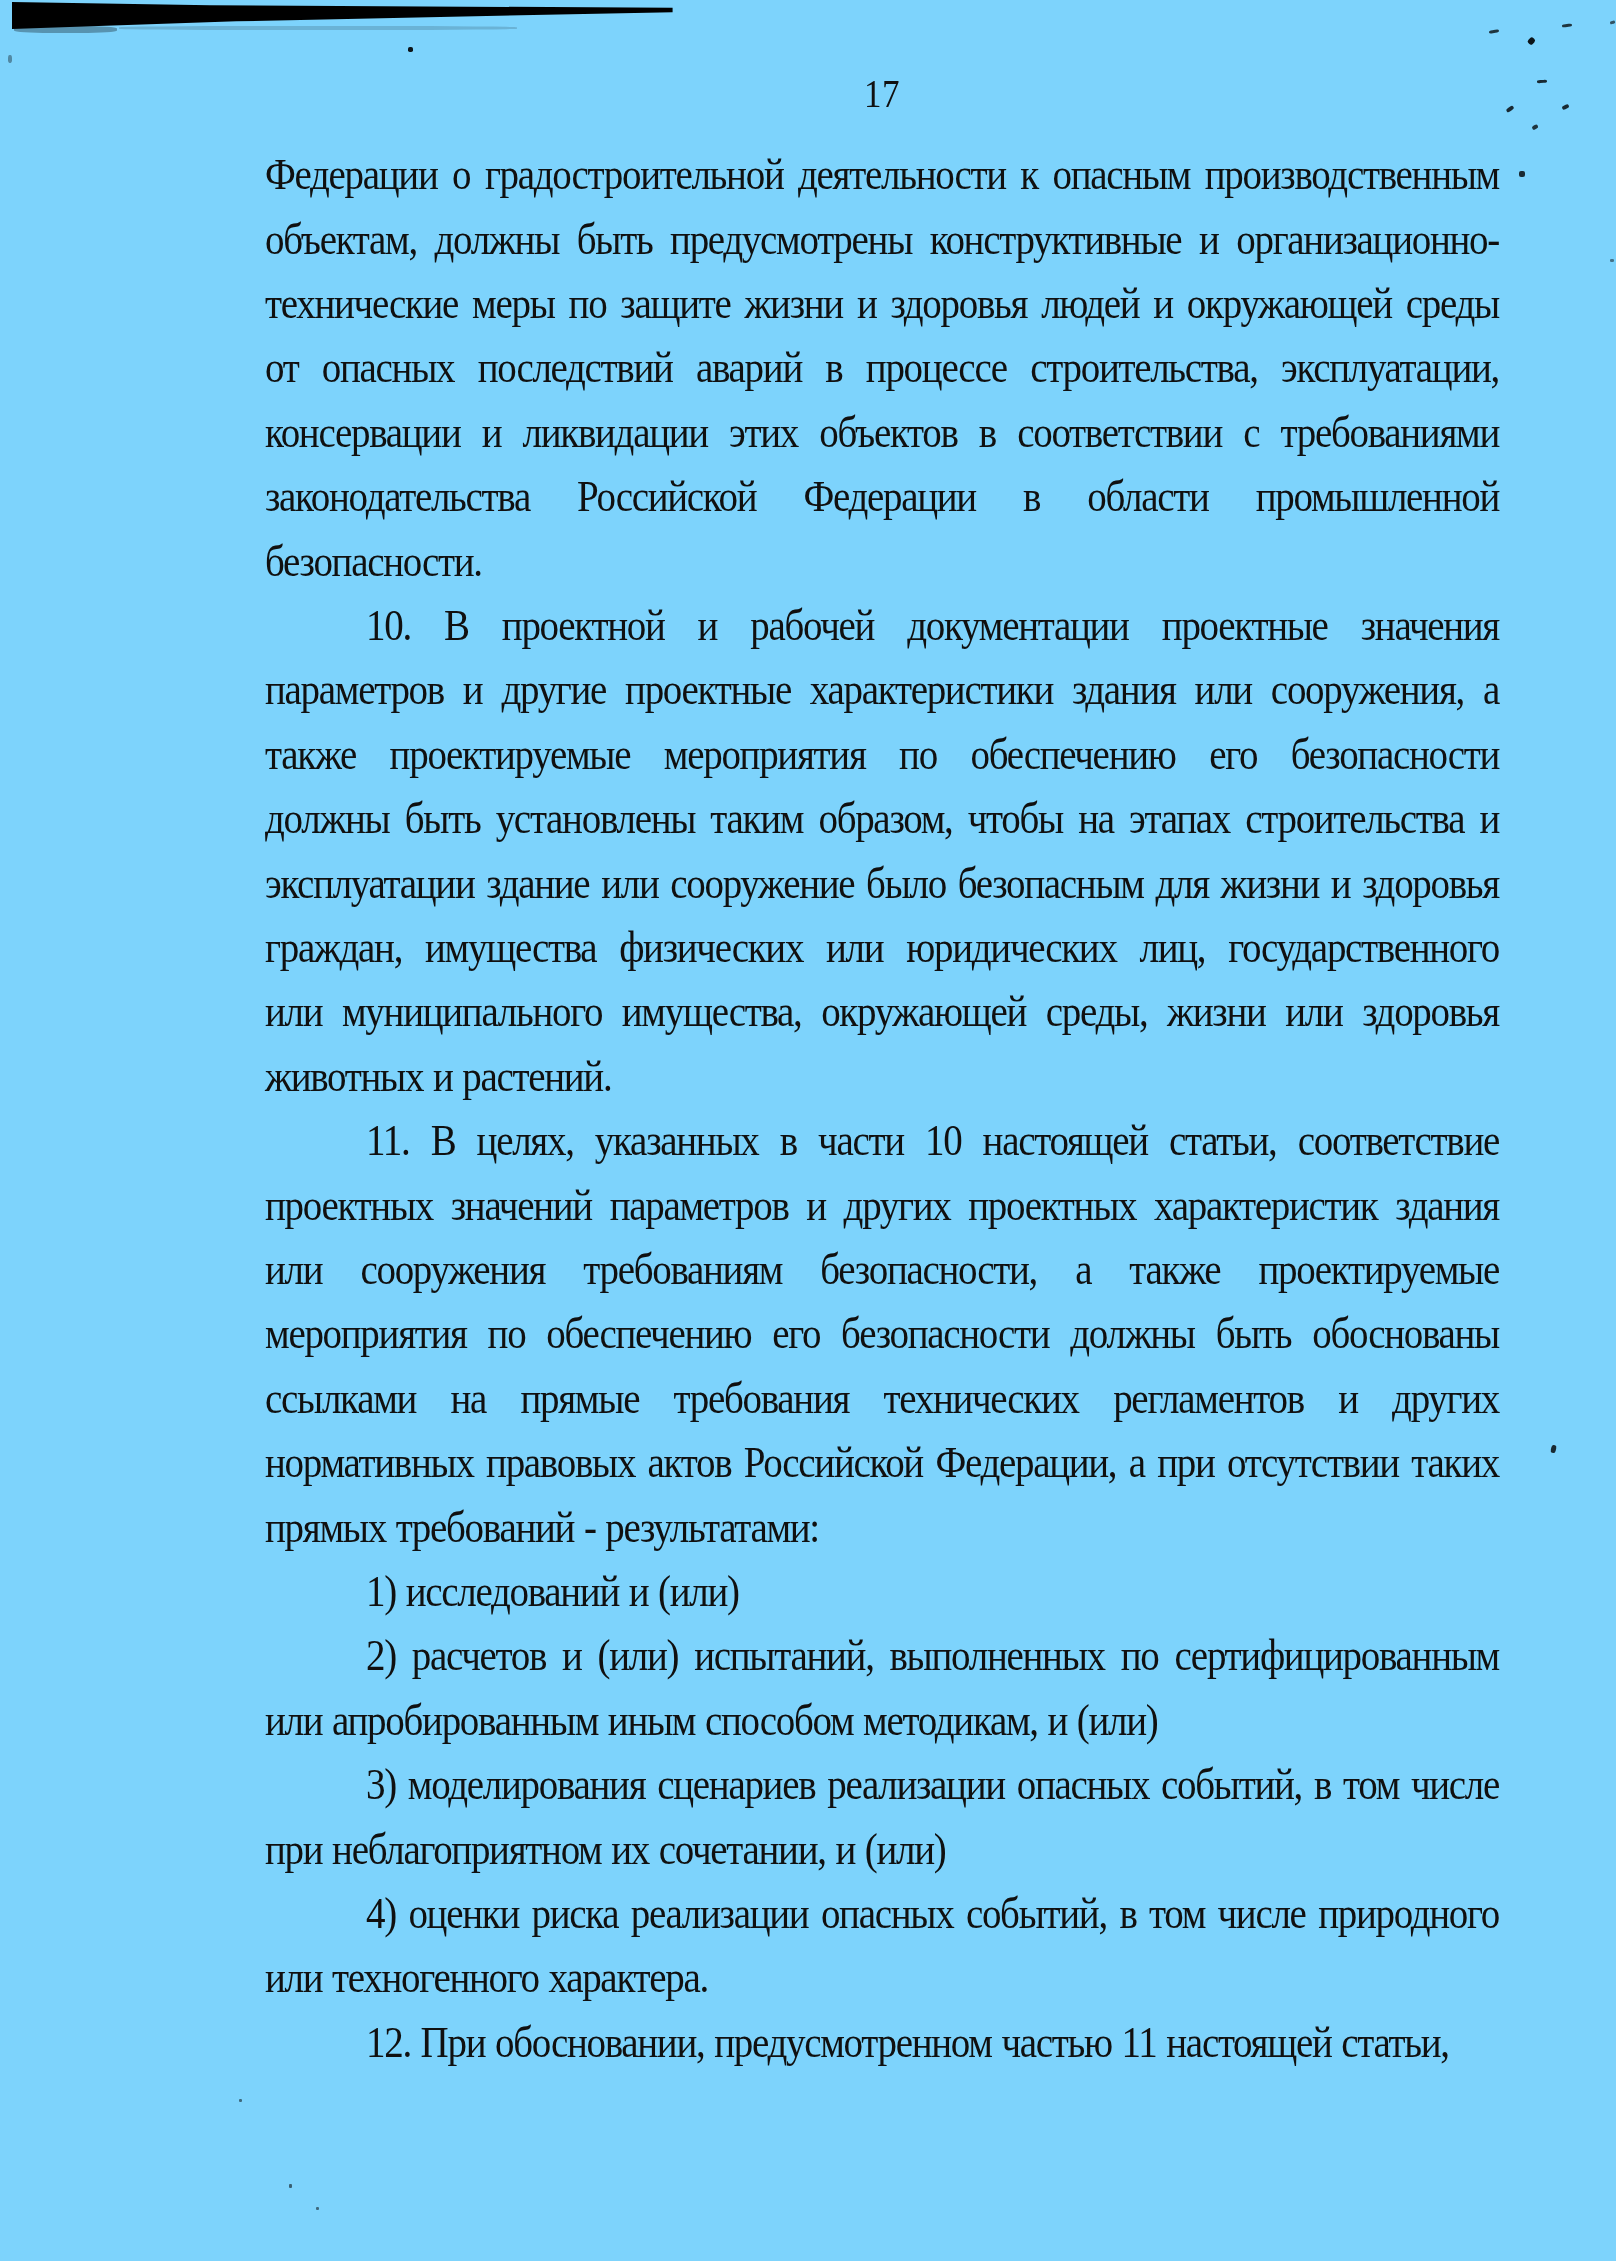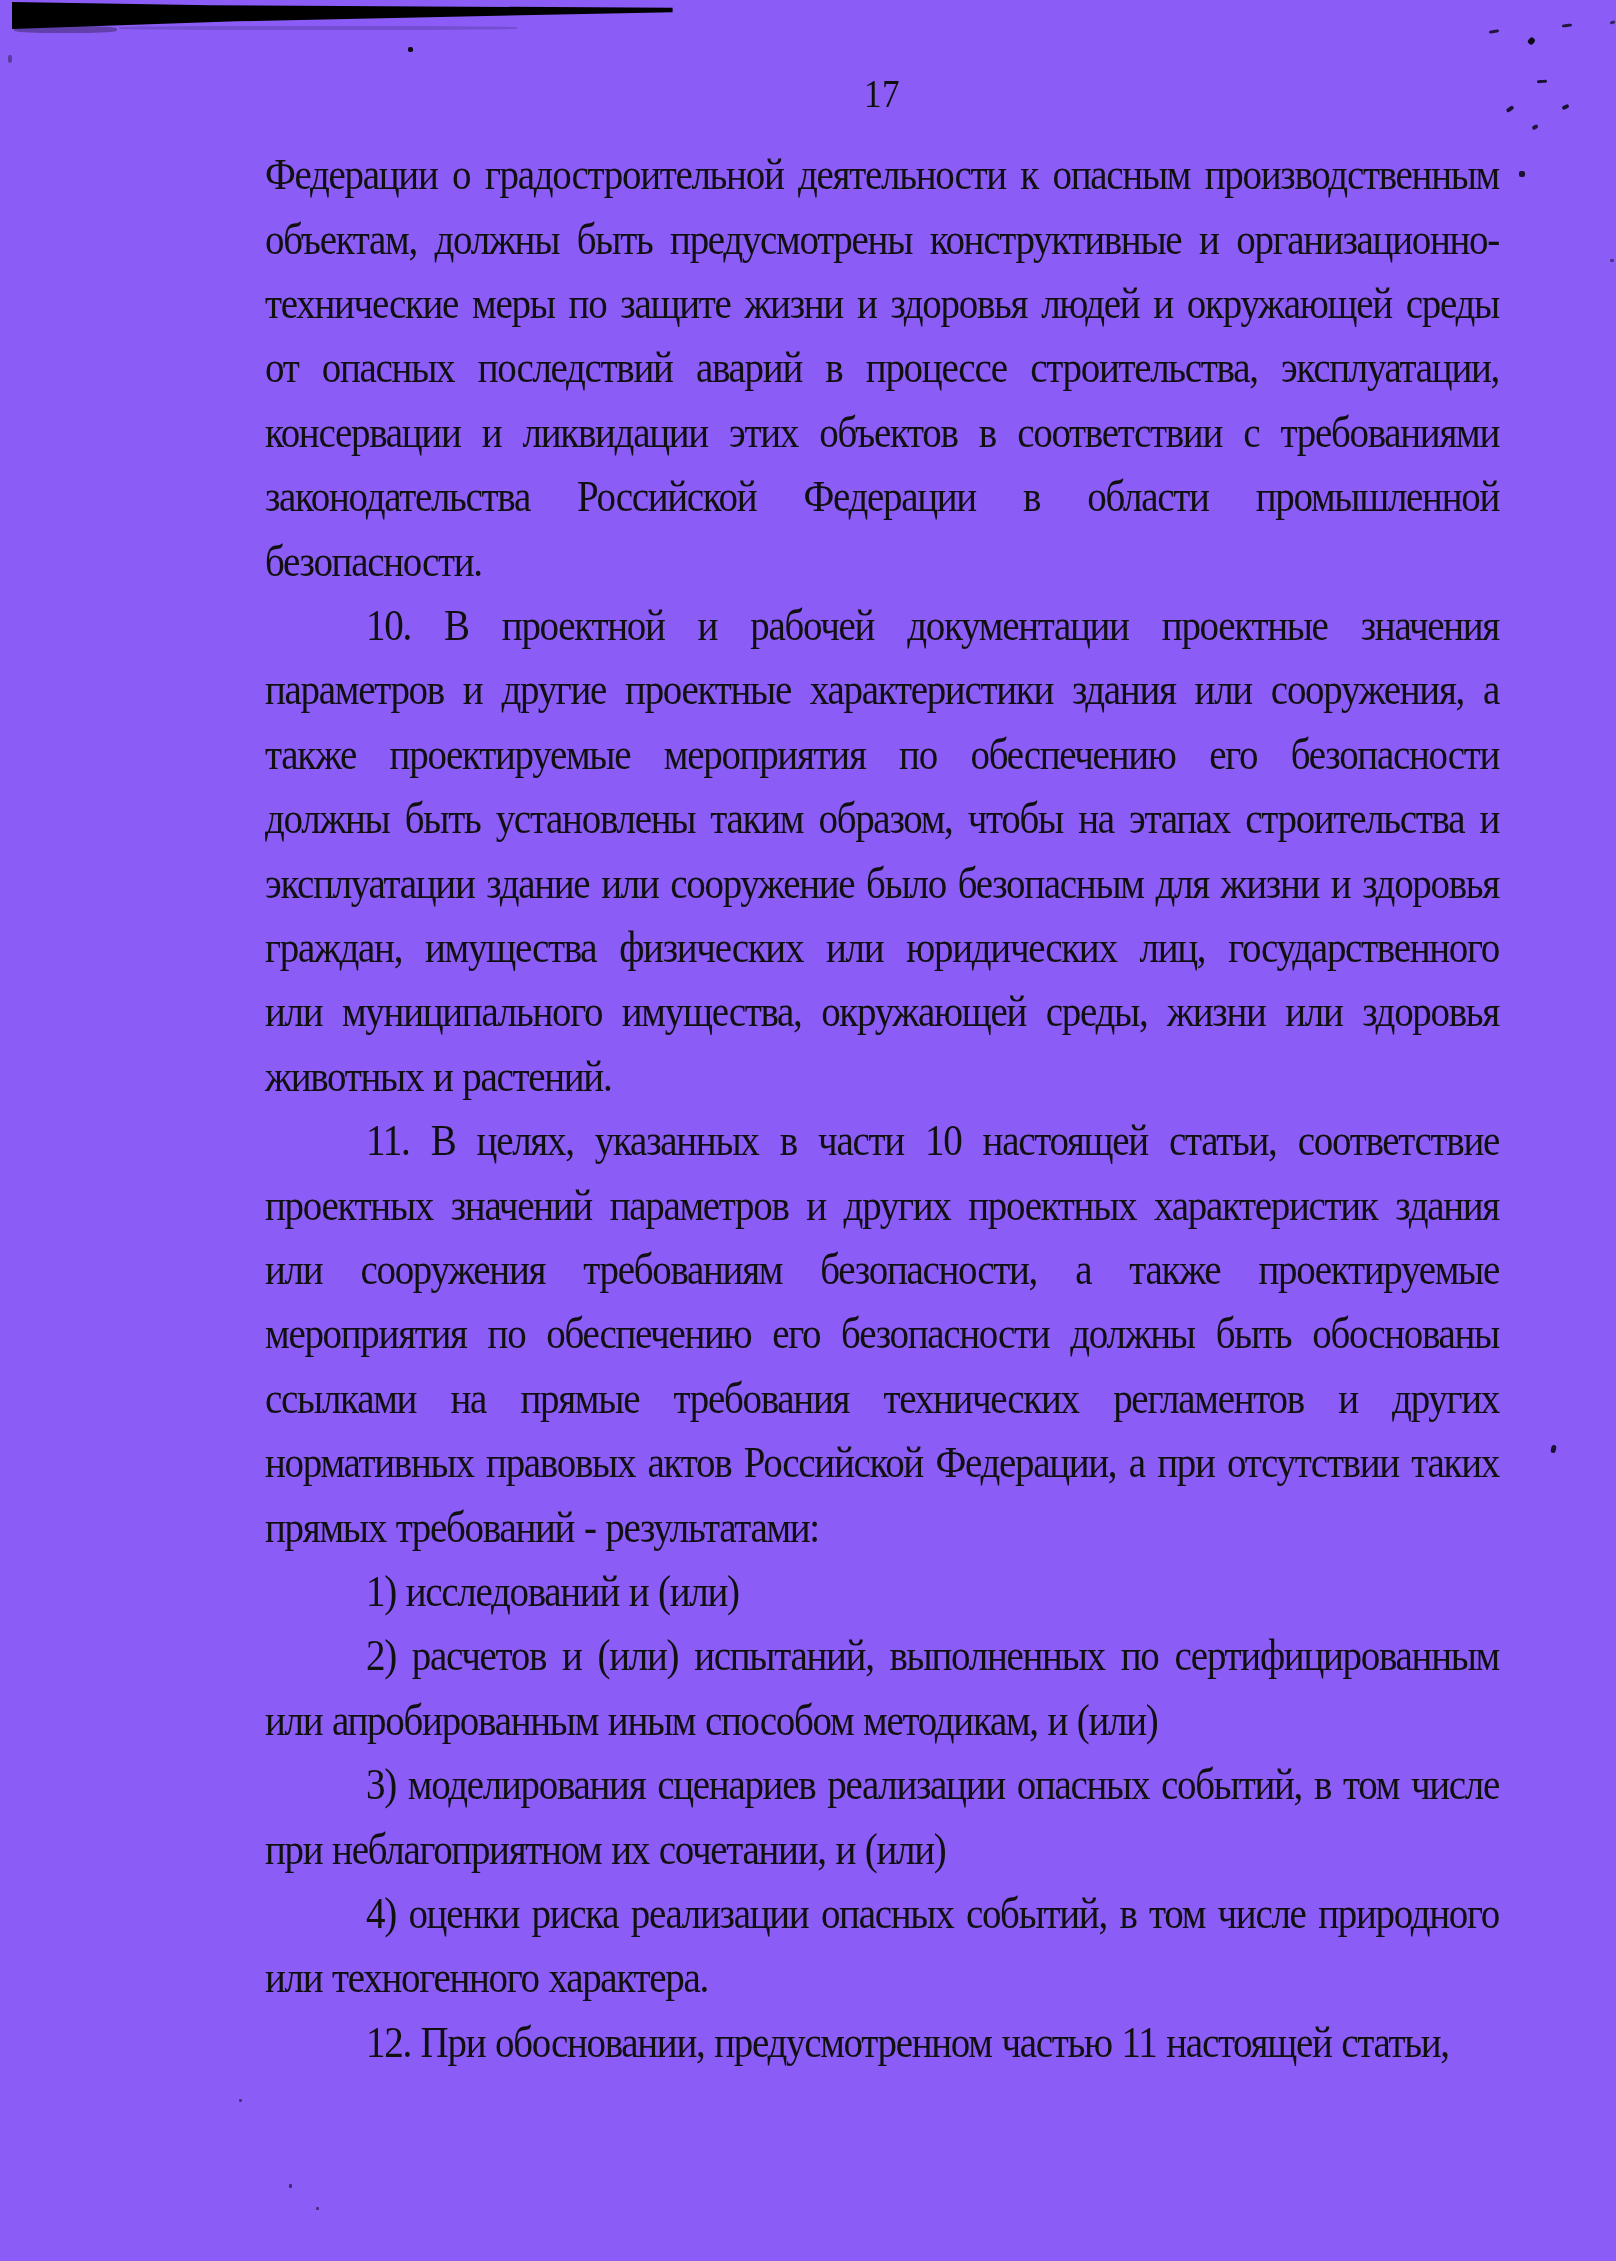--- a/index.html
+++ b/index.html
@@ -1,19 +1,19 @@
 <!DOCTYPE html>
 <html lang="ru" style="font-size:10.3px"><head>
 <meta charset="utf-8">
 <style>
   html,body{margin:0;padding:0;background:#e8e8e8;}
   .page{
     position:relative;
     width:1617px;height:2261px;
-    background:#8b5cf6;
+    background:#7dd3fc;
     overflow:hidden;
     font-family:"Liberation Serif", serif;
     color:#101010;
   }
   
   .pageno{
     position:absolute;
     left:265px;top:72px;width:1234px;
     text-align:center;
     font-size:35px;line-height:37px;

